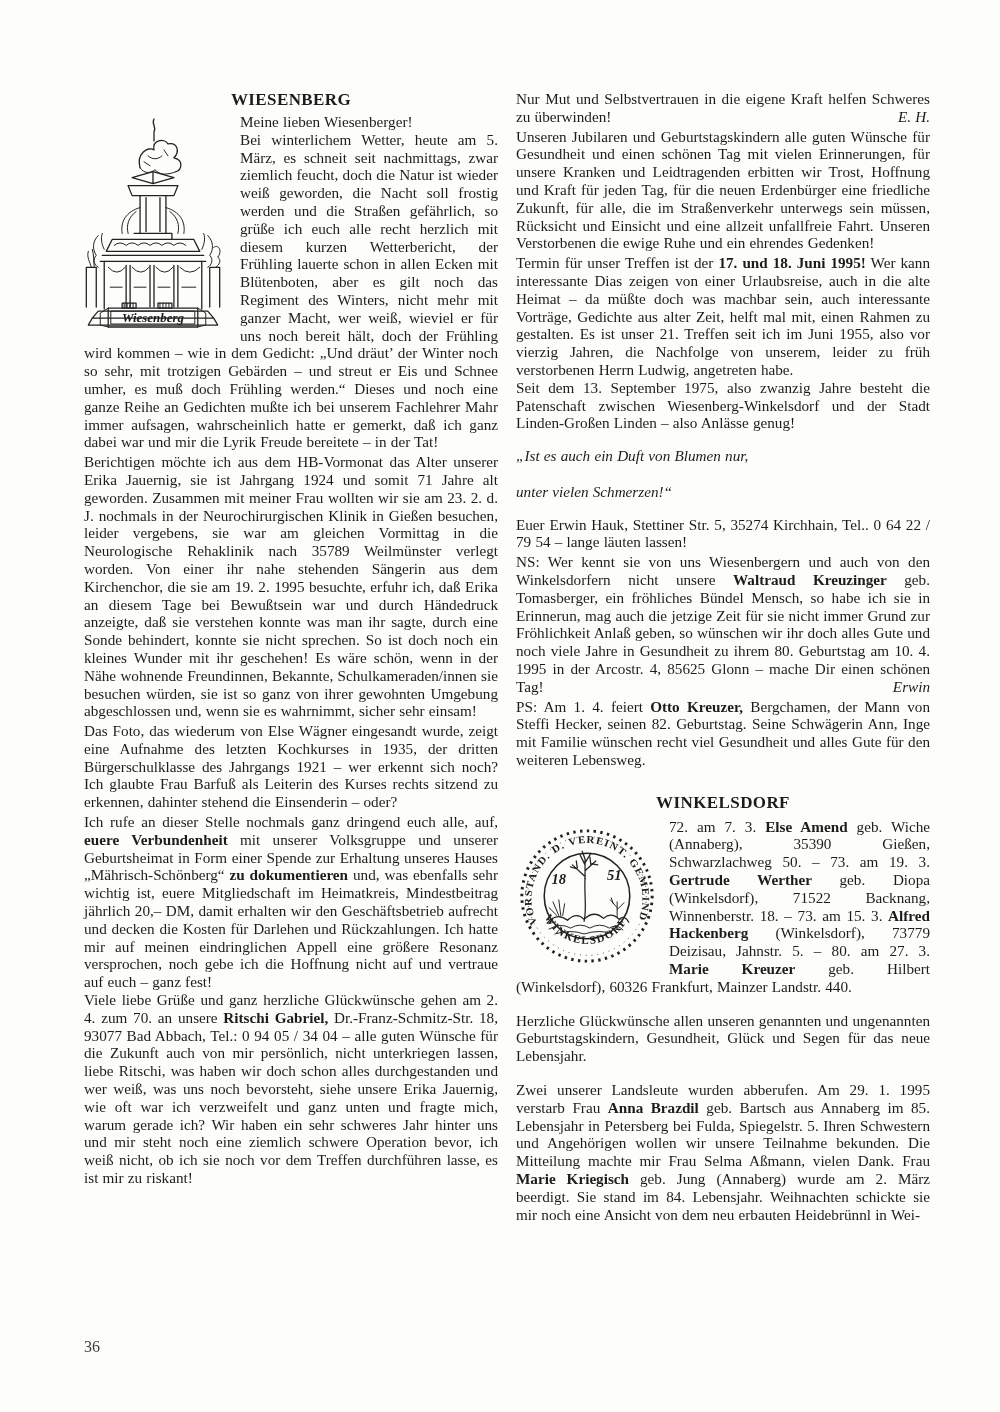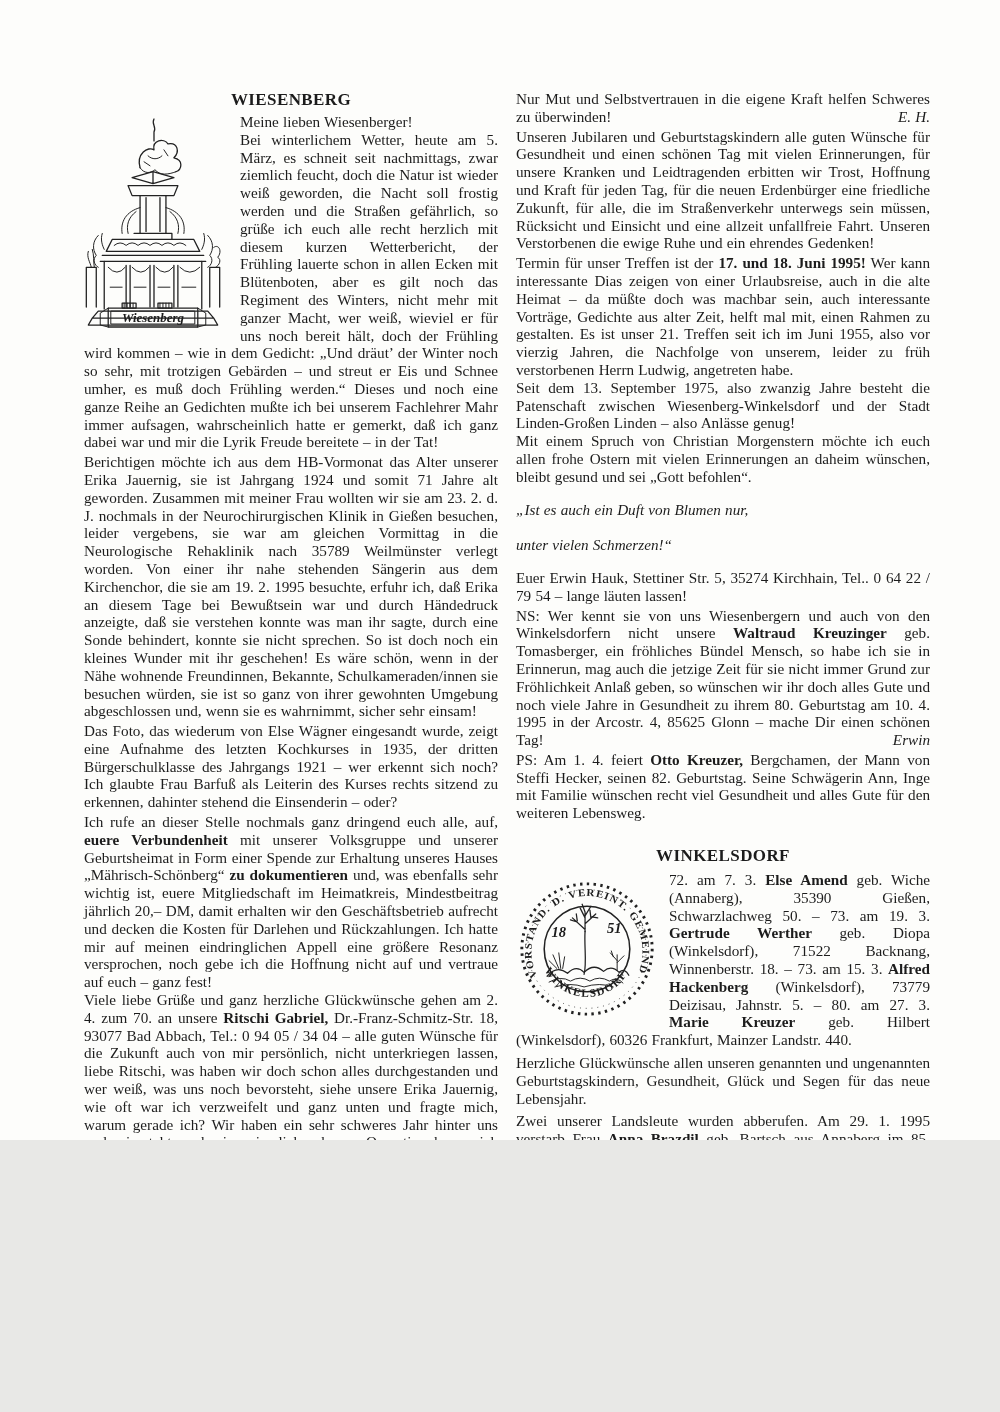--- a/index.html
+++ b/index.html
@@ -2,35 +2,35 @@
 <html lang="de"><head>
 <meta charset="utf-8">
 <style>
   html,body{margin:0;padding:0;}
   body{
     width:1000px;height:1412px;
     background:#e8e8e6;
     font-family:"Liberation Serif","DejaVu Serif",serif;
   }
   .page{
-    position:relative;width:1000px;height:1140px;
+    position:relative;width:1000px;height:1412px;
     background:#fdfdfb;color:#1c1c1c;overflow:hidden;
   }
   .columns{
     position:absolute;left:84px;top:90px;width:846px;
     display:flex;gap:18px;align-items:flex-start;
   }
   .col{
     width:414px;font-size:15.2px;line-height:17.8px;
     text-align:justify;word-spacing:0.4px;
   }
   .col p{margin:0;position:relative;}
   .col p.g{margin-top:2px;}
   .col p.gs{margin-top:15px;}
-  .col p.gx{margin-top:5px;}
+  .col p.gx{margin-top:16px;}
   h2.section-title{
     font-size:17px;line-height:20px;font-weight:bold;
     text-align:center;margin:0 0 3px 0;letter-spacing:0.4px;
   }
   h2.section-title.wink{margin:24px 0 5px 0;}
   .b{font-weight:bold;}
   .i{font-style:italic;}
   .sig{position:absolute;right:0;bottom:0;font-style:italic;}
   .quote{text-align:left;}
   .fountain{
@@ -136,23 +136,20 @@
       </p>
 
       <p class="g">
         <span class="runs"><span>Termin für unser Treffen ist der </span><span class="b">17. und 18. Juni 1995!</span><span> Wer kann interessante Dias zeigen von einer Urlaubsreise, auch in die alte Heimat – da müßte doch was machbar sein, auch interessante Vorträge, Gedichte aus alter Zeit, helft mal mit, einen Rahmen zu gestalten. Es ist unser 21. Treffen seit ich im Juni 1955, also vor vierzig Jahren, die Nachfolge von unserem, leider zu früh verstorbenen Herrn Ludwig, angetreten habe.</span></span>
       </p>
 
       <p>
         <span class="runs"><span>Seit dem 13. September 1975, also zwanzig Jahre besteht die Patenschaft zwischen Wiesenberg-Winkelsdorf und der Stadt Linden-Großen Linden – also Anlässe genug!</span></span>
       </p>
 
-      <p>
-        <span class="runs"><span>Mit einem Spruch von Christian Morgenstern möchte ich euch allen frohe Ostern mit vielen Erinnerungen an daheim wünschen, bleibt gesund und sei „Gott befohlen“.</span></span>
-      </p>
 
       <p class="gs quote">
         <span class="runs"><span class="i">„Ist es auch ein Duft von Blumen nur,</span><br><br><span class="i">unter vielen Schmerzen!“</span></span>
       </p>
 
       <p class="gs">
         <span class="runs"><span>Euer Erwin Hauk, Stettiner Str. 5, 35274 Kirchhain, Tel.. 0 64 22 / 79 54 – lange läuten lassen!</span></span>
       </p>
 
       <p class="g">

